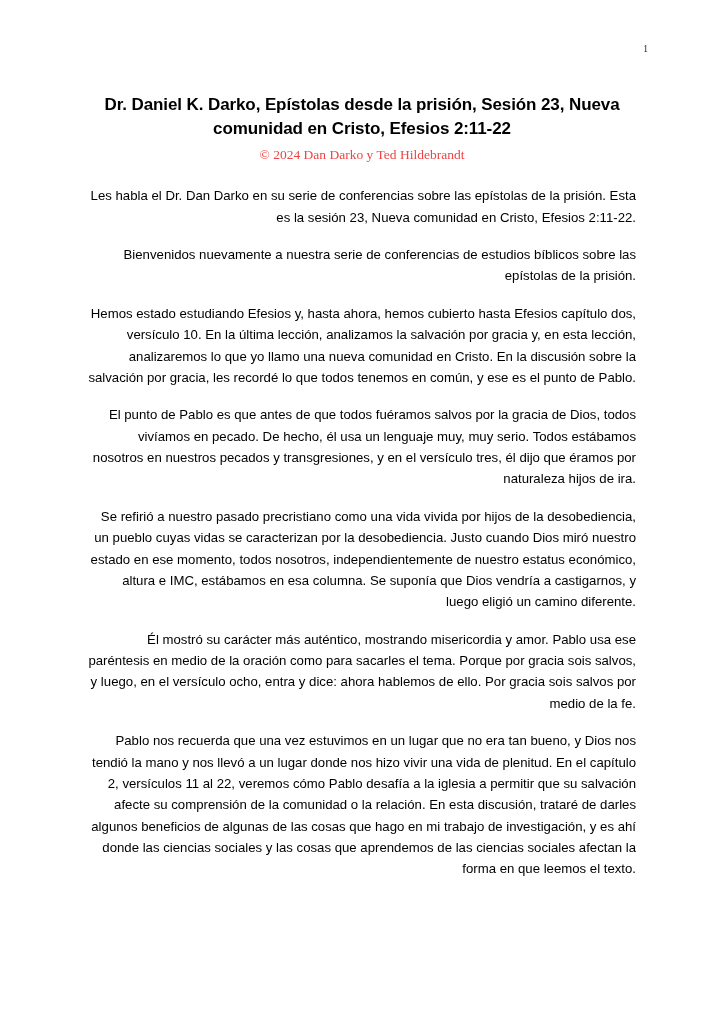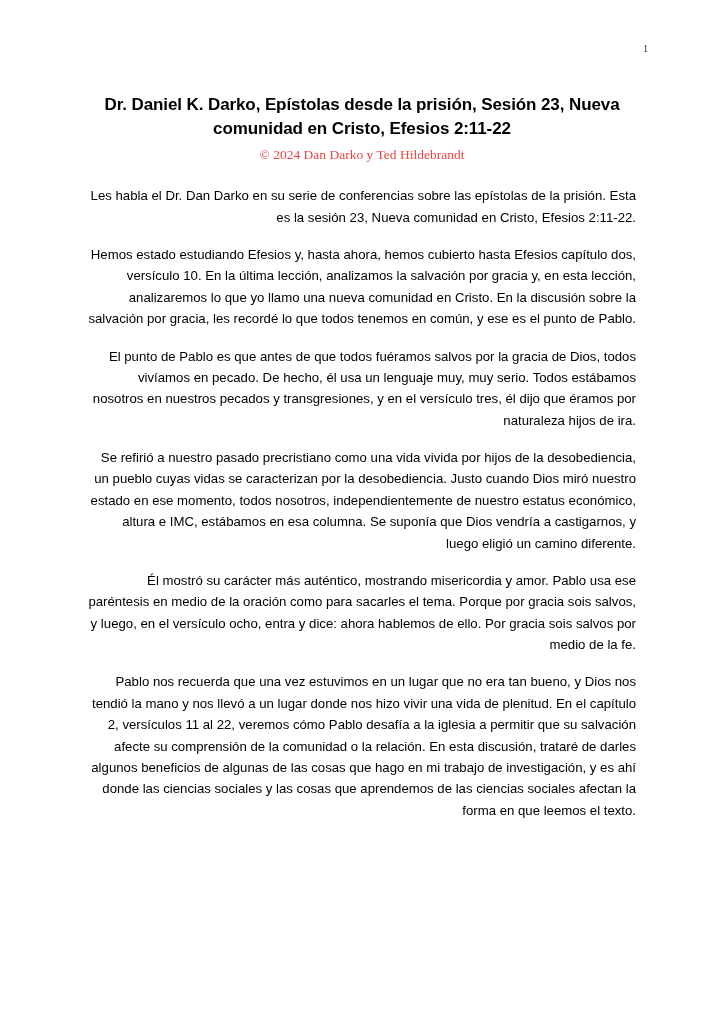--- a/index.html
+++ b/index.html
@@ -74,20 +74,21 @@
   <div class="page-number">1</div>
 
   <div class="content">
 
     <h1 class="doc-title">Dr. Daniel K. Darko, Epístolas desde la prisión, Sesión 23, Nueva comunidad en Cristo, Efesios 2:11-22</h1>
 
     <div class="copyright">© 2024 Dan Darko y Ted Hildebrandt</div>
 
     <div class="body-text">
       <p>Les habla el Dr. Dan Darko en su serie de conferencias sobre las epístolas de la prisión. Esta es la sesión 23, Nueva comunidad en Cristo, Efesios 2:11-22.</p>
+      <p>Bienvenidos nuevamente a nuestra serie de conferencias de estudios bíblicos sobre las epístolas de la prisión.</p>
       <p>Hemos estado estudiando Efesios y, hasta ahora, hemos cubierto hasta Efesios capítulo dos, versículo 10. En la última lección, analizamos la salvación por gracia y, en esta lección, analizaremos lo que yo llamo una nueva comunidad en Cristo. En la discusión sobre la salvación por gracia, les recordé lo que todos tenemos en común, y ese es el punto de Pablo.</p>
       <p>El punto de Pablo es que antes de que todos fuéramos salvos por la gracia de Dios, todos vivíamos en pecado. De hecho, él usa un lenguaje muy, muy serio. Todos estábamos nosotros en nuestros pecados y transgresiones, y en el versículo tres, él dijo que éramos por naturaleza hijos de ira.</p>
       <p>Se refirió a nuestro pasado precristiano como una vida vivida por hijos de la desobediencia, un pueblo cuyas vidas se caracterizan por la desobediencia. Justo cuando Dios miró nuestro estado en ese momento, todos nosotros, independientemente de nuestro estatus económico, altura e IMC, estábamos en esa columna. Se suponía que Dios vendría a castigarnos, y luego eligió un camino diferente.</p>
       <p>Él mostró su carácter más auténtico, mostrando misericordia y amor. Pablo usa ese paréntesis en medio de la oración como para sacarles el tema. Porque por gracia sois salvos, y luego, en el versículo ocho, entra y dice: ahora hablemos de ello. Por gracia sois salvos por medio de la fe.</p>
       <p>Pablo nos recuerda que una vez estuvimos en un lugar que no era tan bueno, y Dios nos tendió la mano y nos llevó a un lugar donde nos hizo vivir una vida de plenitud. En el capítulo 2, versículos 11 al 22, veremos cómo Pablo desafía a la iglesia a permitir que su salvación afecte su comprensión de la comunidad o la relación. En esta discusión, trataré de darles algunos beneficios de algunas de las cosas que hago en mi trabajo de investigación, y es ahí donde las ciencias sociales y las cosas que aprendemos de las ciencias sociales afectan la forma en que leemos el texto.</p>
     </div>
 
   </div>
 </div>
 

